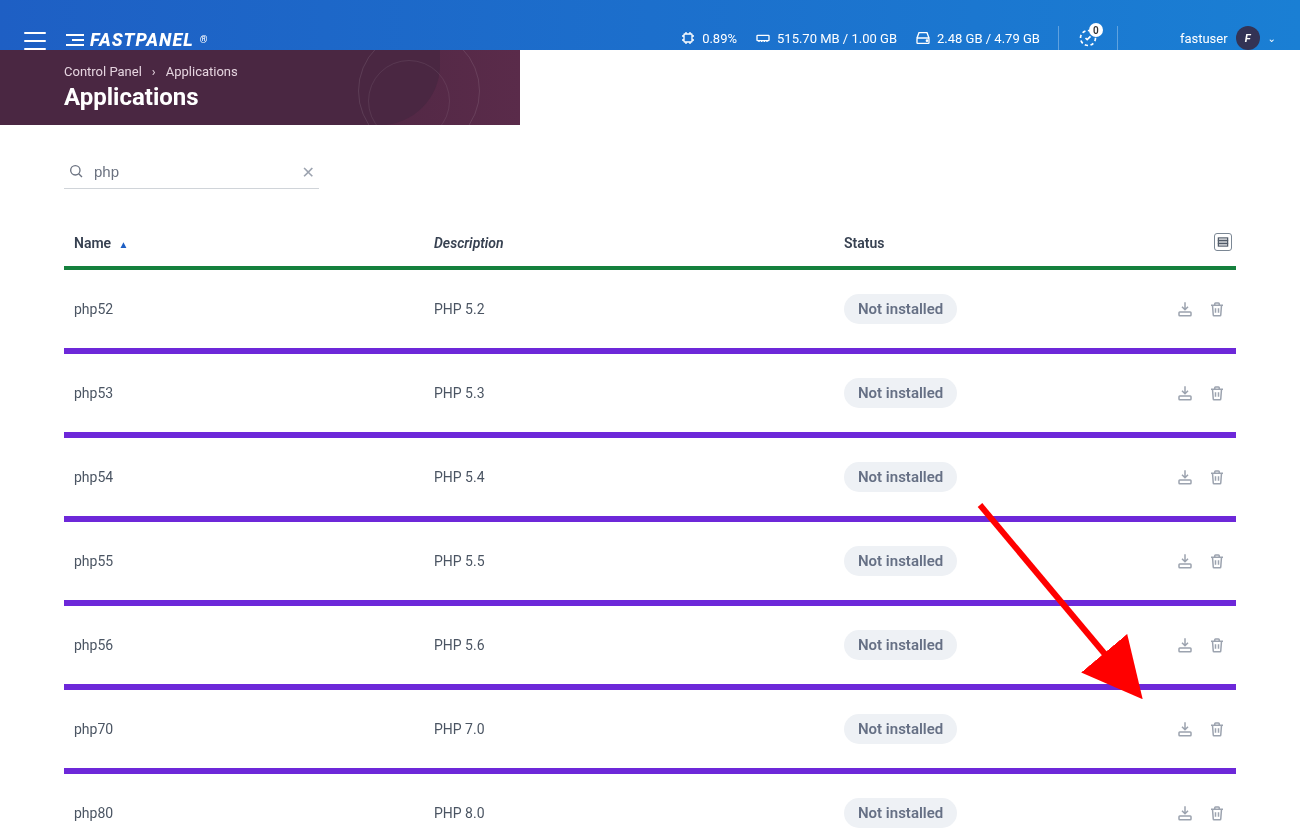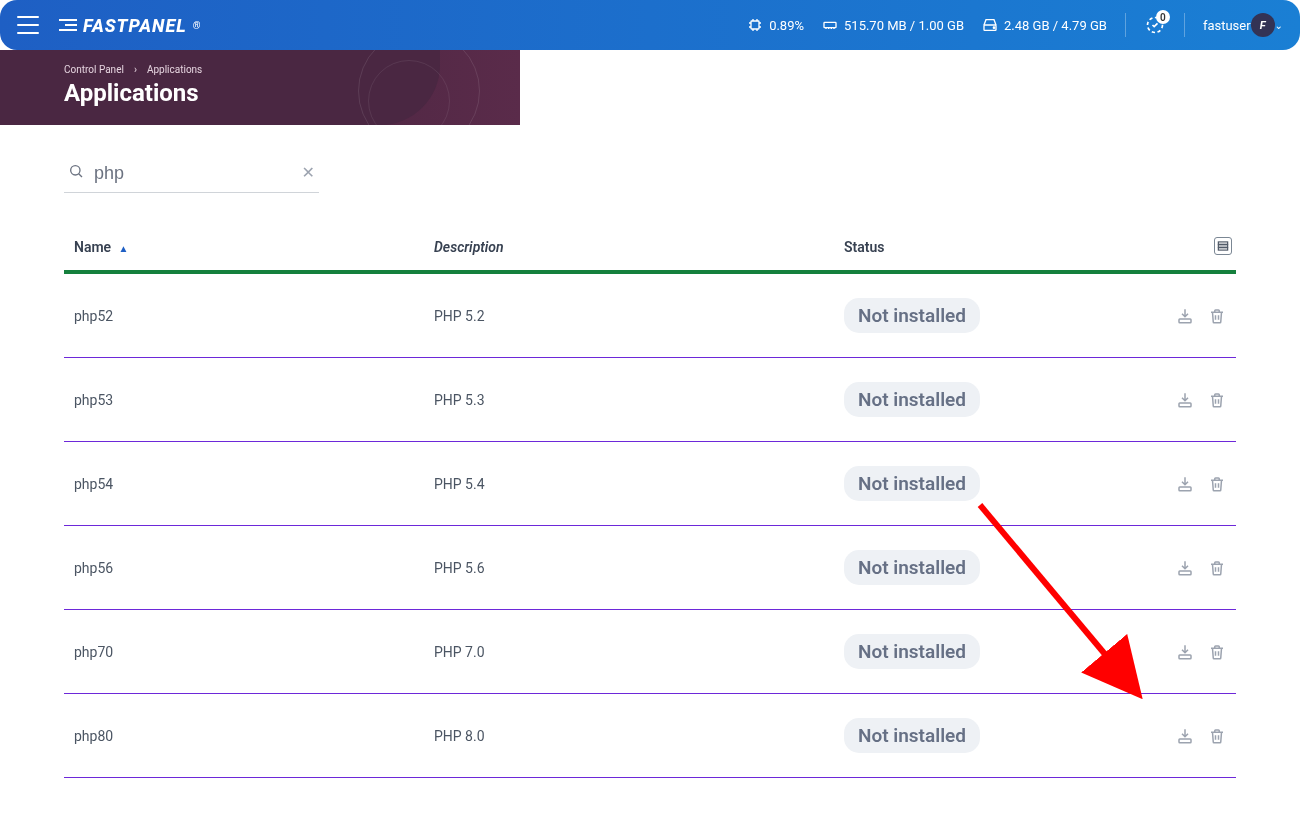--- a/index.html
+++ b/index.html
@@ -3,38 +3,37 @@
 <meta charset="utf-8">
 <style>
 * { margin: 0; padding: 0; box-sizing: border-box; }
 body { font-family: -apple-system, BlinkMacSystemFont, 'Segoe UI', Roboto, Arial, sans-serif; background: #fff; color: #333; }
 
 
 .topbar {
   height: 50px;
   background: linear-gradient(90deg, #1e5fc4 0%, #1a7fd4 100%);
   display: flex;
-  align-items: center;
-  padding: 0 17px;
+  align-items: flex-end;
+  padding: 0 24px;
   color: #fff;
-  border-radius: 17px;
 }
 .hamburger { width: 22px; height: 18px; display: flex; flex-direction: column; justify-content: space-between; cursor: pointer; margin-right: 20px; }
 .hamburger span { height: 2px; background: #fff; border-radius: 1px; }
 .logo { font-weight: 800; font-style: italic; letter-spacing: 1px; font-size: 18px; display:flex; align-items:center; gap:6px; }
 .logo-lines { display:inline-flex; flex-direction:column; gap:3px; }
 .logo-lines i { display:block; width:18px; height:2px; background:#fff; }
 .logo-lines i:nth-child(2){ width:12px; margin-left:6px; }
 .logo sup { font-size: 10px; vertical-align: super; }
 .topbar-right { margin-left: auto; display: flex; align-items: center; gap: 18px; font-size: 13px; }
 .stat { display: flex; align-items: center; gap: 6px; }
 .divider { width: 1px; height: 24px; background: rgba(255,255,255,0.3); }
 .notif { position: relative; width:22px; height:22px; display:flex; align-items:center; justify-content:center;}
 .notif-badge { position:absolute; top:-4px; right:-4px; background:#fff; color:#333; font-size:10px; border-radius:50%; width:14px; height:14px; display:flex; align-items:center; justify-content:center; font-weight:600;}
-.user { display:flex; align-items:center; }
+.user { display:flex; align-items:center; gap:8px;margin-left:44px;}
 .avatar { width:24px; height:24px; border-radius:50%; background:#335; display:flex; align-items:center; justify-content:center; font-size:11px; font-style:italic; font-weight:700;}
 .chev-down { font-size: 10px; }
 
 
 .subheader {
   background: linear-gradient(90deg, #3e2139 0%, #5a2b4a 40%, #fff 40%, #fff 100%);
   height: 75px;
   position: relative;
   overflow:hidden;
 }
@@ -44,41 +43,41 @@
   width: 440px;
   border-radius: 0 0 60px 0;
   padding: 14px 0 0 64px;
 }
 .subheader-inner::after{
   content:''; position:absolute; right:-40px; top:-20px; width:120px; height:120px; border:1px solid rgba(255,255,255,0.1); border-radius:50%;
 }
 .subheader-inner::before{
   content:''; position:absolute; right:-10px; top:10px; width:80px; height:80px; border:1px solid rgba(255,255,255,0.08); border-radius:50%;
 }
-.breadcrumb { font-size: 10px; color: #e5d4df; display:flex; align-items:center; gap:10px;}
+.breadcrumb { font-size: 13px; color: #e5d4df; display:flex; align-items:center; gap:10px;}
 .breadcrumb a { color:#e5d4df; text-decoration:none;}
 .page-title { color:#fff; font-size: 24px; font-weight:700; margin-top:4px;}
 
 
 .content { padding: 30px 64px; }
 .search-wrap { position:relative; width: 255px; margin-bottom: 30px;}
 .search-input {
   width:100%; border:none; border-bottom:1px solid #d0d4d9; padding:8px 30px 8px 30px;
-  font-size:18px; color:#6b7280; outline:none;
+  font-size:15px; color:#6b7280; outline:none;
 }
 .search-icon { position:absolute; left:4px; top:8px; color:#6b7280;}
 .clear-icon { position:absolute; right:4px; top:8px; color:#9ca3af; cursor:pointer; font-size:16px;}
 
 
 .table { width:100%; border-collapse: collapse; }
 .table th { text-align:left; font-size:14px; font-weight:600; color:#374151; padding: 14px 10px; border-bottom:4px solid #15803d;}
 .table th.actions-h { text-align:right; padding-right:4px;}
 .sort-ind { color:#1e5fc4; font-size:10px; margin-left:4px;}
-.table td { font-size:14px; color:#4b5563; padding:24px 10px; border-bottom:1px solid #6d28d9;}
-.badge { background:#eef1f5; color:#667085; padding:6px 14px; border-radius:15px; font-size:19px; font-weight:600; display:inline-block;}
+.table td { font-size:14px; color:#4b5563; padding:24px 10px; border-bottom:6px solid #6d28d9;}
+.badge { background:#eef1f5; color:#667085; padding:6px 14px; border-radius:15px; font-size:15px; font-weight:600; display:inline-block;}
 .row-actions { display:flex; gap:14px; justify-content:flex-end; align-items:center; }
 .icon-btn { cursor:pointer; color:#9ca3af; display:inline-flex;}
 .icon-btn svg { width:18px; height:18px; }
 .view-toggle { display:inline-flex; border:1.5px solid #7b8794; border-radius:3px; padding:1px; }
 .view-toggle svg { width:14px; height:14px; }
 
 .col-name { width:360px; }
 .col-desc { width:410px;font-style:italic; }
 .col-status { width:320px; }
 
@@ -245,20 +244,40 @@
               </span>
               <span class="icon-btn">
                 <svg viewBox="0 0 24 24" fill="none" stroke="currentColor" stroke-width="2">
                   <path d="M4 7h16M9 7V5a1 1 0 011-1h4a1 1 0 011 1v2M6 7l1 13a1 1 0 001 1h8a1 1 0 001-1l1-13M10 11v6M14 11v6"></path>
                 </svg>
               </span>
             </div>
           </td>
         </tr>
         <tr>
+          <td>php55</td>
+          <td>PHP 5.5</td>
+          <td><span class="badge">Not installed</span></td>
+          <td>
+            <div class="row-actions">
+              <span class="icon-btn">
+                <svg viewBox="0 0 24 24" fill="none" stroke="currentColor" stroke-width="2">
+                  <path d="M12 3v10M8 9l4 4 4-4"></path>
+                  <rect x="4" y="16" width="16" height="5" rx="1"></rect>
+                </svg>
+              </span>
+              <span class="icon-btn">
+                <svg viewBox="0 0 24 24" fill="none" stroke="currentColor" stroke-width="2">
+                  <path d="M4 7h16M9 7V5a1 1 0 011-1h4a1 1 0 011 1v2M6 7l1 13a1 1 0 001 1h8a1 1 0 001-1l1-13M10 11v6M14 11v6"></path>
+                </svg>
+              </span>
+            </div>
+          </td>
+        </tr>
+        <tr>
           <td>php56</td>
           <td>PHP 5.6</td>
           <td><span class="badge">Not installed</span></td>
           <td>
             <div class="row-actions">
               <span class="icon-btn">
                 <svg viewBox="0 0 24 24" fill="none" stroke="currentColor" stroke-width="2">
                   <path d="M12 3v10M8 9l4 4 4-4"></path>
                   <rect x="4" y="16" width="16" height="5" rx="1"></rect>
                 </svg>

